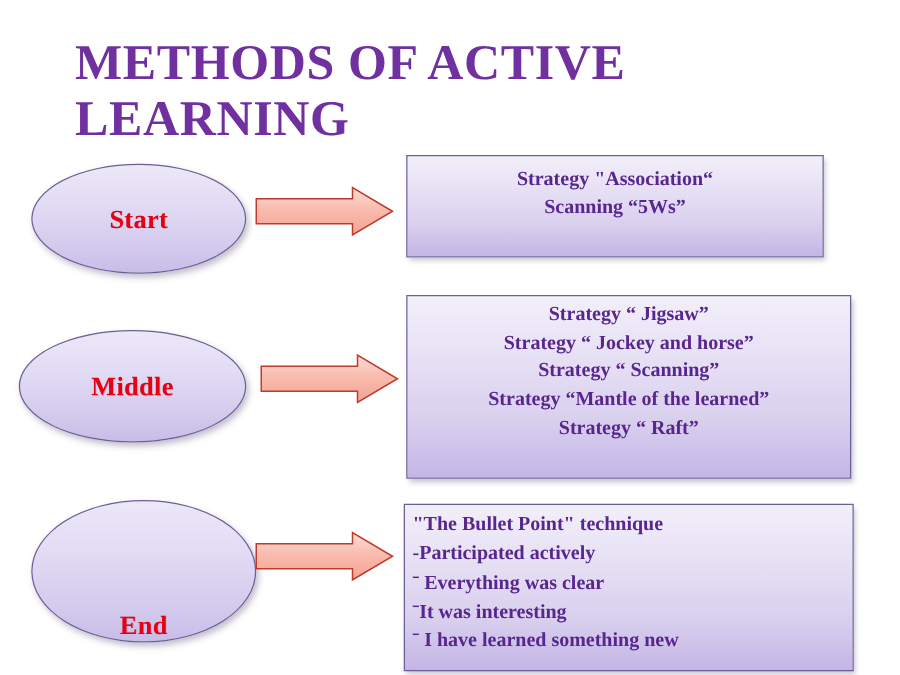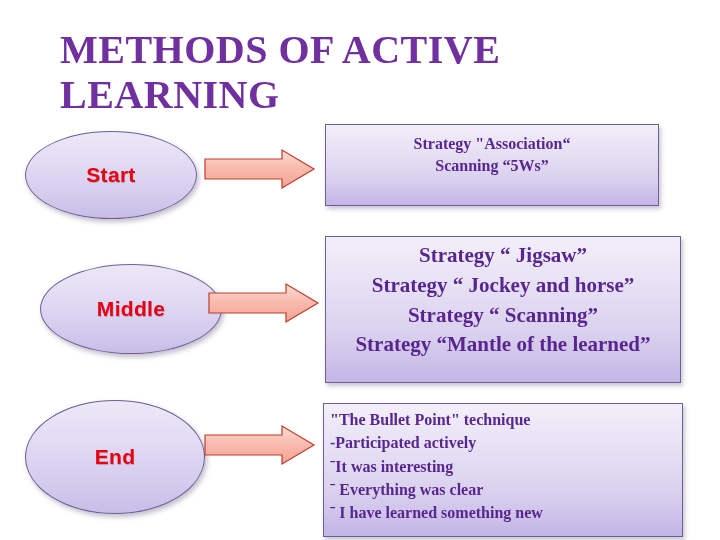--- a/index.html
+++ b/index.html
@@ -44,31 +44,31 @@
     position: absolute;
     border-radius: 50%;
     border: 1px solid #6b5f96;
     background: linear-gradient(180deg, #ece8f7 0%, #e2dcf4 35%, #d6cdee 70%, #c9bde8 100%);
     box-shadow: 2px 3px 5px rgba(80,70,110,0.35);
     display: flex;
     align-items: center;
     justify-content: center;
   }
   .ellipse .elabel {
-    font-family: Liberation Sans, sans-serif;
+    font-family: Liberation Serif, serif;
     font-weight: bold;
     font-size: 21px;
     color: #E60012;
     text-shadow: 0.5px 0.5px 0 rgba(120,0,0,0.25);
     letter-spacing: 0.3px;
   }
 
   #ellipse-start  { left: 25px;  top: 131px; width: 170px; height: 86px; }
-  #ellipse-middle { left: 40px;  top: 264px; width: 180px; height: 88px; }
-  #ellipse-end    { left: 25px;  top: 400px; width: 178px; height: 112px; }
+  #ellipse-middle { left: 15px;  top: 264px; width: 180px; height: 88px; }
+  #ellipse-end    { left: 25px;  top: 400px; width: 178px; height: 112px; align-items: flex-end; }
 
   
   .arrow {
     position: absolute;
   }
   #arrow-1 { left: 204px; top: 148px; width: 112px; height: 42px; }
   #arrow-2 { left: 208px; top: 282px; width: 112px; height: 42px; }
   #arrow-3 { left: 204px; top: 424px; width: 112px; height: 42px; }
 
   
@@ -86,21 +86,21 @@
   #box-start {
     left: 325px; top: 124px; width: 334px; height: 82px;
     font-size: 16px;
     line-height: 1.36;
     text-align: center;
     padding-top: 8px;
   }
 
   #box-middle {
     left: 325px; top: 236px; width: 356px; height: 147px;
-    font-size: 21px;
+    font-size: 16px;
     line-height: 1.42;
     text-align: center;
     padding-top: 4px;
   }
 
   #box-end {
     left: 323px; top: 403px; width: 360px; height: 134px;
     font-size: 16px;
     line-height: 1.46;
     text-align: left;
@@ -154,20 +154,21 @@
       </defs>
       <polygon points="1,11 78,11 78,2 110,21 78,40 78,31 1,31" fill="url(#ag2)" stroke="#BE3A2B" stroke-width="1.2"></polygon>
     </svg>
   </div>
 
   <div class="box" id="box-middle">
     <div class="line">Strategy “ Jigsaw”</div>
     <div class="line">Strategy “ Jockey and horse”</div>
     <div class="line">Strategy “ Scanning”</div>
     <div class="line">Strategy “Mantle of the learned”</div>
+    <div class="line">Strategy “ Raft”</div>
   </div>
 
   <div class="ellipse" id="ellipse-end">
     <span class="elabel">End</span>
   </div>
 
   <div class="arrow" id="arrow-3">
     <svg width="112" height="42" viewBox="0 0 112 42" xmlns="http://www.w3.org/2000/svg">
       <defs>
         <linearGradient id="ag3" x1="0" y1="0" x2="0" y2="1">
@@ -176,18 +177,18 @@
           <stop offset="100%" stop-color="#F3A392"></stop>
         </linearGradient>
       </defs>
       <polygon points="1,11 78,11 78,2 110,21 78,40 78,31 1,31" fill="url(#ag3)" stroke="#BE3A2B" stroke-width="1.2"></polygon>
     </svg>
   </div>
 
   <div class="box" id="box-end">
     <div class="line">"The Bullet Point" technique</div>
     <div class="line">-Participated actively</div>
+    <div class="line">ˉ Everything was clear</div>
     <div class="line">ˉIt was interesting</div>
-    <div class="line">ˉ Everything was clear</div>
     <div class="line">ˉ I have learned something new</div>
   </div>
 
 </div>
 
 </body></html>

